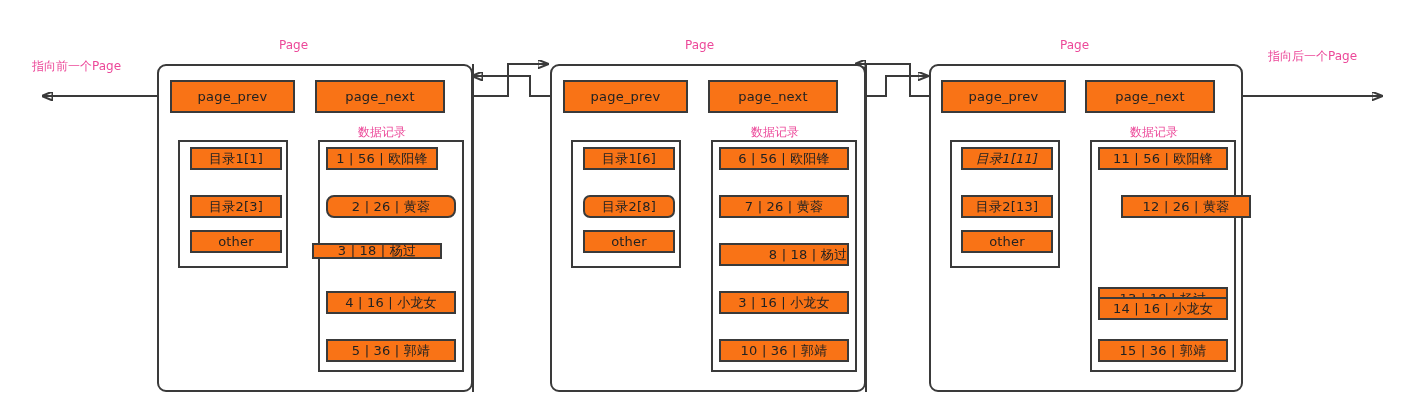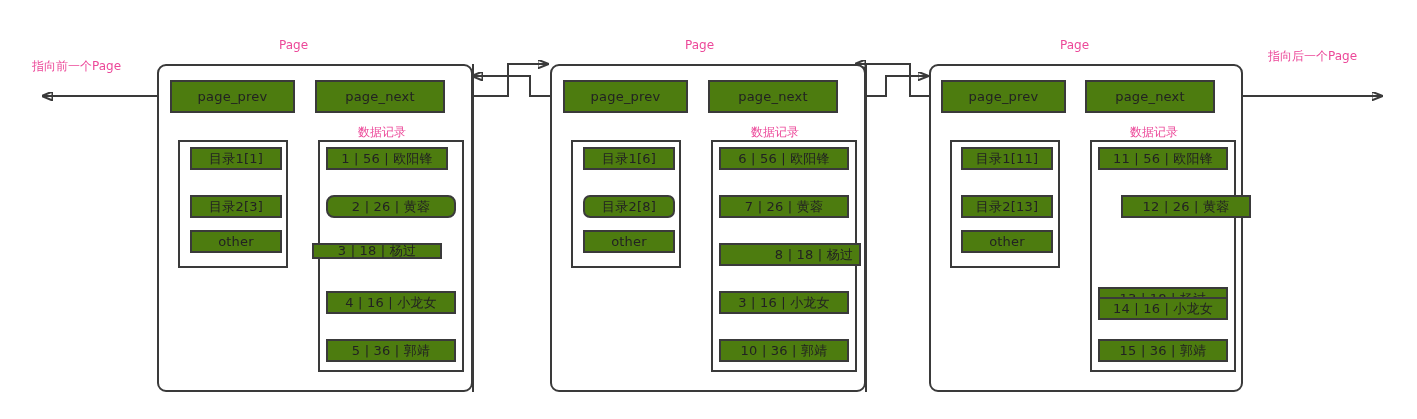--- a/index.html
+++ b/index.html
@@ -26,21 +26,21 @@
     border-radius:9px;
     background:#ffffff;
   }
 
   
   .frame{ border:2px solid #3a3a3a; background:#ffffff; }
 
   
   .cell{
     border:2px solid #3a3a3a;
-    background:#4d7c0f;
+    background:#f97316;
     font-size:13px;
     letter-spacing:.2px;
   }
   .cell.rec{ font-size:13px; }
 
   
   .caption{
     position:absolute;
     font-size:12px;
     color:#ec4899;
@@ -121,21 +121,21 @@
   <div class="abox cell" style="left:315px;top:80px;width:130px;height:33px;">page_next</div>
 
   <div class="caption" style="left:358px;top:124px;">数据记录</div>
 
   <div class="abox frame" style="left:178px;top:140px;width:110px;height:128px;"></div>
   <div class="abox cell" style="left:190px;top:147px;width:92px;height:23px;">目录1[1]</div>
   <div class="abox cell" style="left:190px;top:195px;width:92px;height:23px;">目录2[3]</div>
   <div class="abox cell" style="left:190px;top:230px;width:92px;height:23px;">other</div>
 
   <div class="abox frame" style="left:318px;top:140px;width:146px;height:232px;"></div>
-  <div class="abox cell rec" style="left:326px;top:147px;width:122px;height:23px;">1 |  56 | 欧阳锋</div>
+  <div class="abox cell rec" style="left:326px;top:147px;width:112px;height:23px;">1 |  56 | 欧阳锋</div>
   <div class="abox cell rec" style="left:326px;top:195px;width:130px;height:23px;border-radius:8px;">2 | 26 | 黄蓉</div>
   <div class="abox cell rec" style="left:312px;top:243px;width:130px;height:16px;">3 |  18 | 杨过</div>
   <div class="abox cell rec" style="left:326px;top:291px;width:130px;height:23px;">4 | 16 | 小龙女</div>
   <div class="abox cell rec" style="left:326px;top:339px;width:130px;height:23px;">5 | 36 | 郭靖</div>
 
   <div class="caption" style="left:685px;top:38px;">Page</div>
 
   <div class="abox page-outer" style="left:550px;top:64px;width:316px;height:328px;"></div>
 
   <div class="abox cell" style="left:563px;top:80px;width:125px;height:33px;">page_prev</div>
@@ -144,35 +144,35 @@
   <div class="caption" style="left:751px;top:124px;">数据记录</div>
 
   <div class="abox frame" style="left:571px;top:140px;width:110px;height:128px;"></div>
   <div class="abox cell" style="left:583px;top:147px;width:92px;height:23px;">目录1[6]</div>
   <div class="abox cell" style="left:583px;top:195px;width:92px;height:23px;border-radius:7px;">目录2[8]</div>
   <div class="abox cell" style="left:583px;top:230px;width:92px;height:23px;">other</div>
 
   <div class="abox frame" style="left:711px;top:140px;width:146px;height:232px;"></div>
   <div class="abox cell rec" style="left:719px;top:147px;width:130px;height:23px;">6 |  56 | 欧阳锋</div>
   <div class="abox cell rec" style="left:719px;top:195px;width:130px;height:23px;">7 |  26 | 黄蓉</div>
-  <div class="abox cell rec" style="left:719px;top:243px;width:142px;height:23px;padding-left:48px;">8 |  18 | 杨过</div>
+  <div class="abox cell rec" style="left:719px;top:243px;width:130px;height:23px;padding-left:48px;">8 |  18 | 杨过</div>
   <div class="abox cell rec" style="left:719px;top:291px;width:130px;height:23px;">3 |  16 | 小龙女</div>
   <div class="abox cell rec" style="left:719px;top:339px;width:130px;height:23px;">10 |  36 | 郭靖</div>
 
   <div class="caption" style="left:1060px;top:38px;">Page</div>
 
   <div class="abox page-outer" style="left:929px;top:64px;width:314px;height:328px;"></div>
 
   <div class="abox cell" style="left:941px;top:80px;width:125px;height:33px;">page_prev</div>
   <div class="abox cell" style="left:1085px;top:80px;width:130px;height:33px;">page_next</div>
 
   <div class="caption" style="left:1130px;top:124px;">数据记录</div>
 
   <div class="abox frame" style="left:950px;top:140px;width:110px;height:128px;"></div>
-  <div class="abox cell" style="left:961px;top:147px;width:92px;height:23px;">目录1[11]</div>
+  <div class="abox cell" style="left:961px;top:147px;width:92px;height:23px;font-style:italic;">目录1[11]</div>
   <div class="abox cell" style="left:961px;top:195px;width:92px;height:23px;">目录2[13]</div>
   <div class="abox cell" style="left:961px;top:230px;width:92px;height:23px;">other</div>
 
   <div class="abox frame" style="left:1090px;top:140px;width:146px;height:232px;"></div>
   <div class="abox cell rec" style="left:1098px;top:147px;width:130px;height:23px;">11 |  56 | 欧阳锋</div>
   <div class="abox cell rec" style="left:1098px;top:195px;width:130px;height:23px;margin-left:23px;">12 |  26 | 黄蓉</div>
   <div class="abox cell rec" style="left:1098px;top:243px;width:130px;height:23px;margin-top:44px;">13 |  18 | 杨过</div>
   <div class="abox cell rec" style="left:1098px;top:297px;width:130px;height:23px;">14 |  16 | 小龙女</div>
   <div class="abox cell rec" style="left:1098px;top:339px;width:130px;height:23px;">15 |  36 | 郭靖</div>
 

